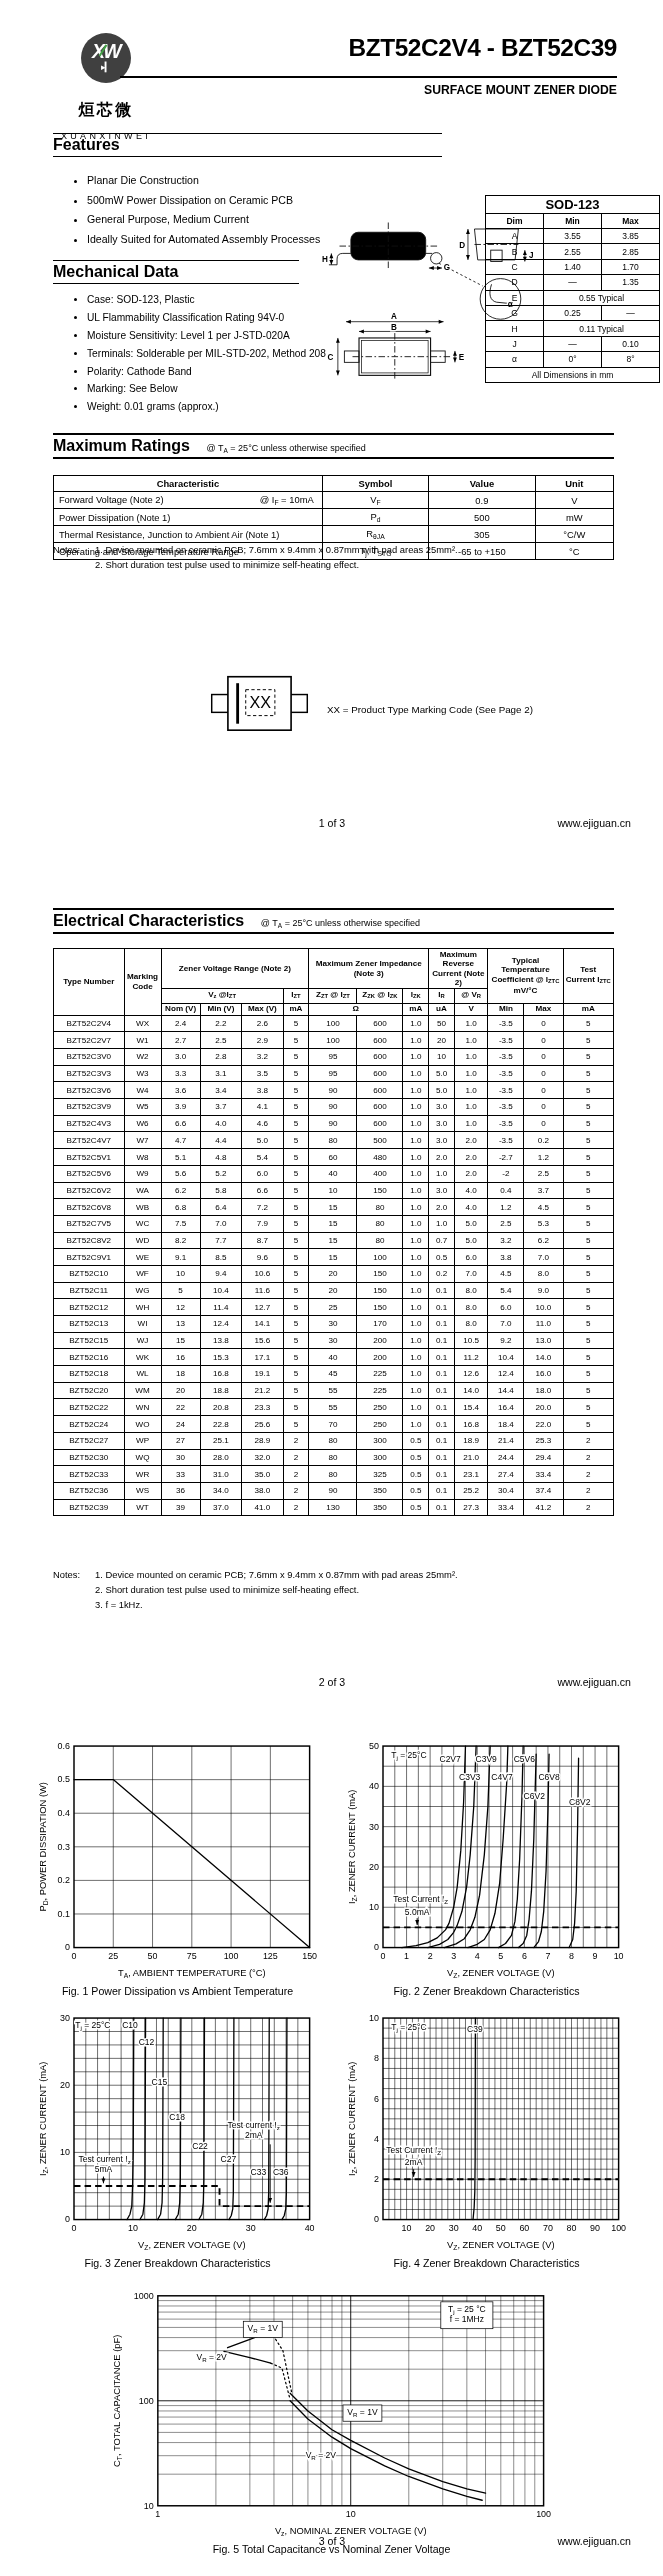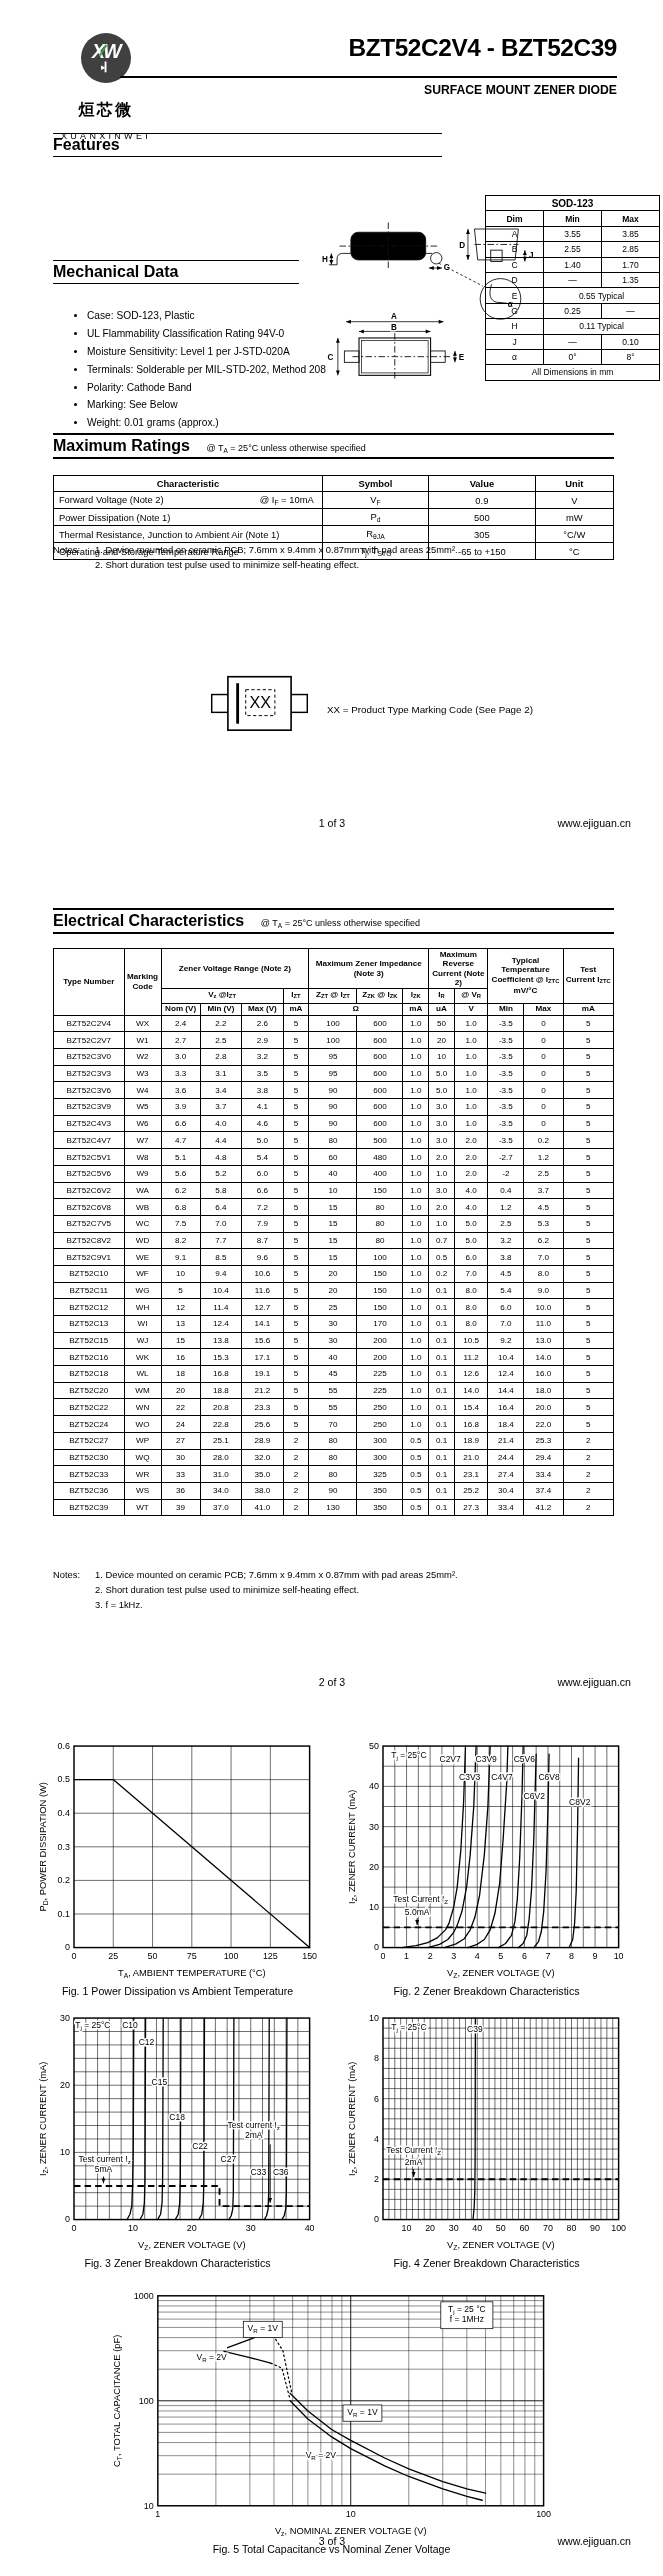--- a/index.html
+++ b/index.html
@@ -39,21 +39,21 @@
   ul.blist li { margin-bottom:6.5px; font-size:10.6px; line-height:13px; }
   ul.blist.tight li { margin-bottom:4.9px; font-size:10.2px; }
 
   
   table.dtab { border-collapse:collapse; border:1.6px solid #000; width:100%; table-layout:fixed; }
   table.dtab th, table.dtab td { border:0.8px solid #000; text-align:center; padding:0.8px 1.6px; }
   table.dtab th { font-weight:bold; }
 
   .sod-table { font-size:8.5px; }
   .sod-table td, .sod-table th { height:15.4px; padding:0 1.6px; }
-  .sod-title { font-size:10px; }
+  .sod-title { font-size:13px; }
 
   .mr-table { font-size:9.4px; }
   .mr-table th { height:16.3px; }
   .mr-table td { height:17px; }
   .mr-table td.char-cell { text-align:left; padding-left:4.9px; }
   .mr-table .char-wrap { display:flex; justify-content:space-between; padding-right:6.5px; }
 
   .ec-table { font-size:8.1px; }
   .ec-table th { font-size:8.1px; line-height:9.4px; padding:1.6px 0.8px; }
   .ec-table td { height:16.7px; padding:0 0.8px; }
@@ -98,20 +98,26 @@
     <h1 class="doc-title">BZT52C2V4 - BZT52C39</h1>
   </div>
   <div class="title-rule"></div>
   <div class="doc-subtitle">SURFACE MOUNT ZENER DIODE</div>
 
   <div class="sec" style="left:53px; top:133px; width:389px;">
     <div class="rule"></div>
     <h2>Features</h2>
     <div class="rule"></div>
   </div>
+  <ul class="blist abs" style="left:70px; top:174px; width:273px;">
+      <li>Planar Die Construction</li>
+      <li>500mW Power Dissipation on Ceramic PCB</li>
+      <li>General Purpose, Medium Current</li>
+      <li>Ideally Suited for Automated Assembly Processes</li>
+    </ul>
 
   <svg class="abs" style="left:315px; top:216px;" width="236" height="187" viewBox="0 0 290 230" id="pkg-drawing">
       <rect x="44" y="20" width="92" height="34" rx="9"></rect>
       <rect x="44" y="20" width="92" height="34" rx="9" fill="none" stroke="#111" stroke-width="1.1"></rect>
       <path d="M30,37 H152" stroke="#111" fill="none" stroke-width="1.1" stroke-dasharray="8,3,2,3"></path>
       <path d="M90,8 V66" stroke="#111" fill="none" stroke-width="1.1" stroke-dasharray="8,3,2,3"></path>
       <path d="M44,46 H34 Q27,46 27,53 V60 H17" stroke="#111" fill="none" stroke-width="1.1"></path>
       <path d="M136,46 h8" stroke="#111" fill="none" stroke-width="1.1"></path>
       <circle cx="149" cy="52" r="7" fill="none" stroke="#111" stroke-width="1.1"></circle>
       <line x1="20" y1="46" x2="20" y2="60" stroke="#111" stroke-width="1"></line>
@@ -222,21 +228,21 @@
           <td colspan="3">All Dimensions in mm</td>
         </tr>
     </tfoot>
   </table>
 
   <div class="sec" style="left:53px; top:260px; width:246px;">
     <div class="rule"></div>
     <h2>Mechanical Data</h2>
     <div class="rule"></div>
   </div>
-  <ul class="blist tight abs" style="left:70px; top:309px; width:281px;">
+  <ul class="blist tight abs" style="left:70px; top:293px; width:281px;">
       <li>Case: SOD-123, Plastic</li>
       <li>UL Flammability Classification Rating 94V-0</li>
       <li>Moisture Sensitivity: Level 1 per J-STD-020A</li>
       <li>Terminals: Solderable per MIL-STD-202, Method 208</li>
       <li>Polarity: Cathode Band</li>
       <li>Marking: See Below</li>
       <li>Weight: 0.01 grams (approx.)</li>
     </ul>
 
   <div class="sec" style="left:53px; top:433px; width:561px;">

